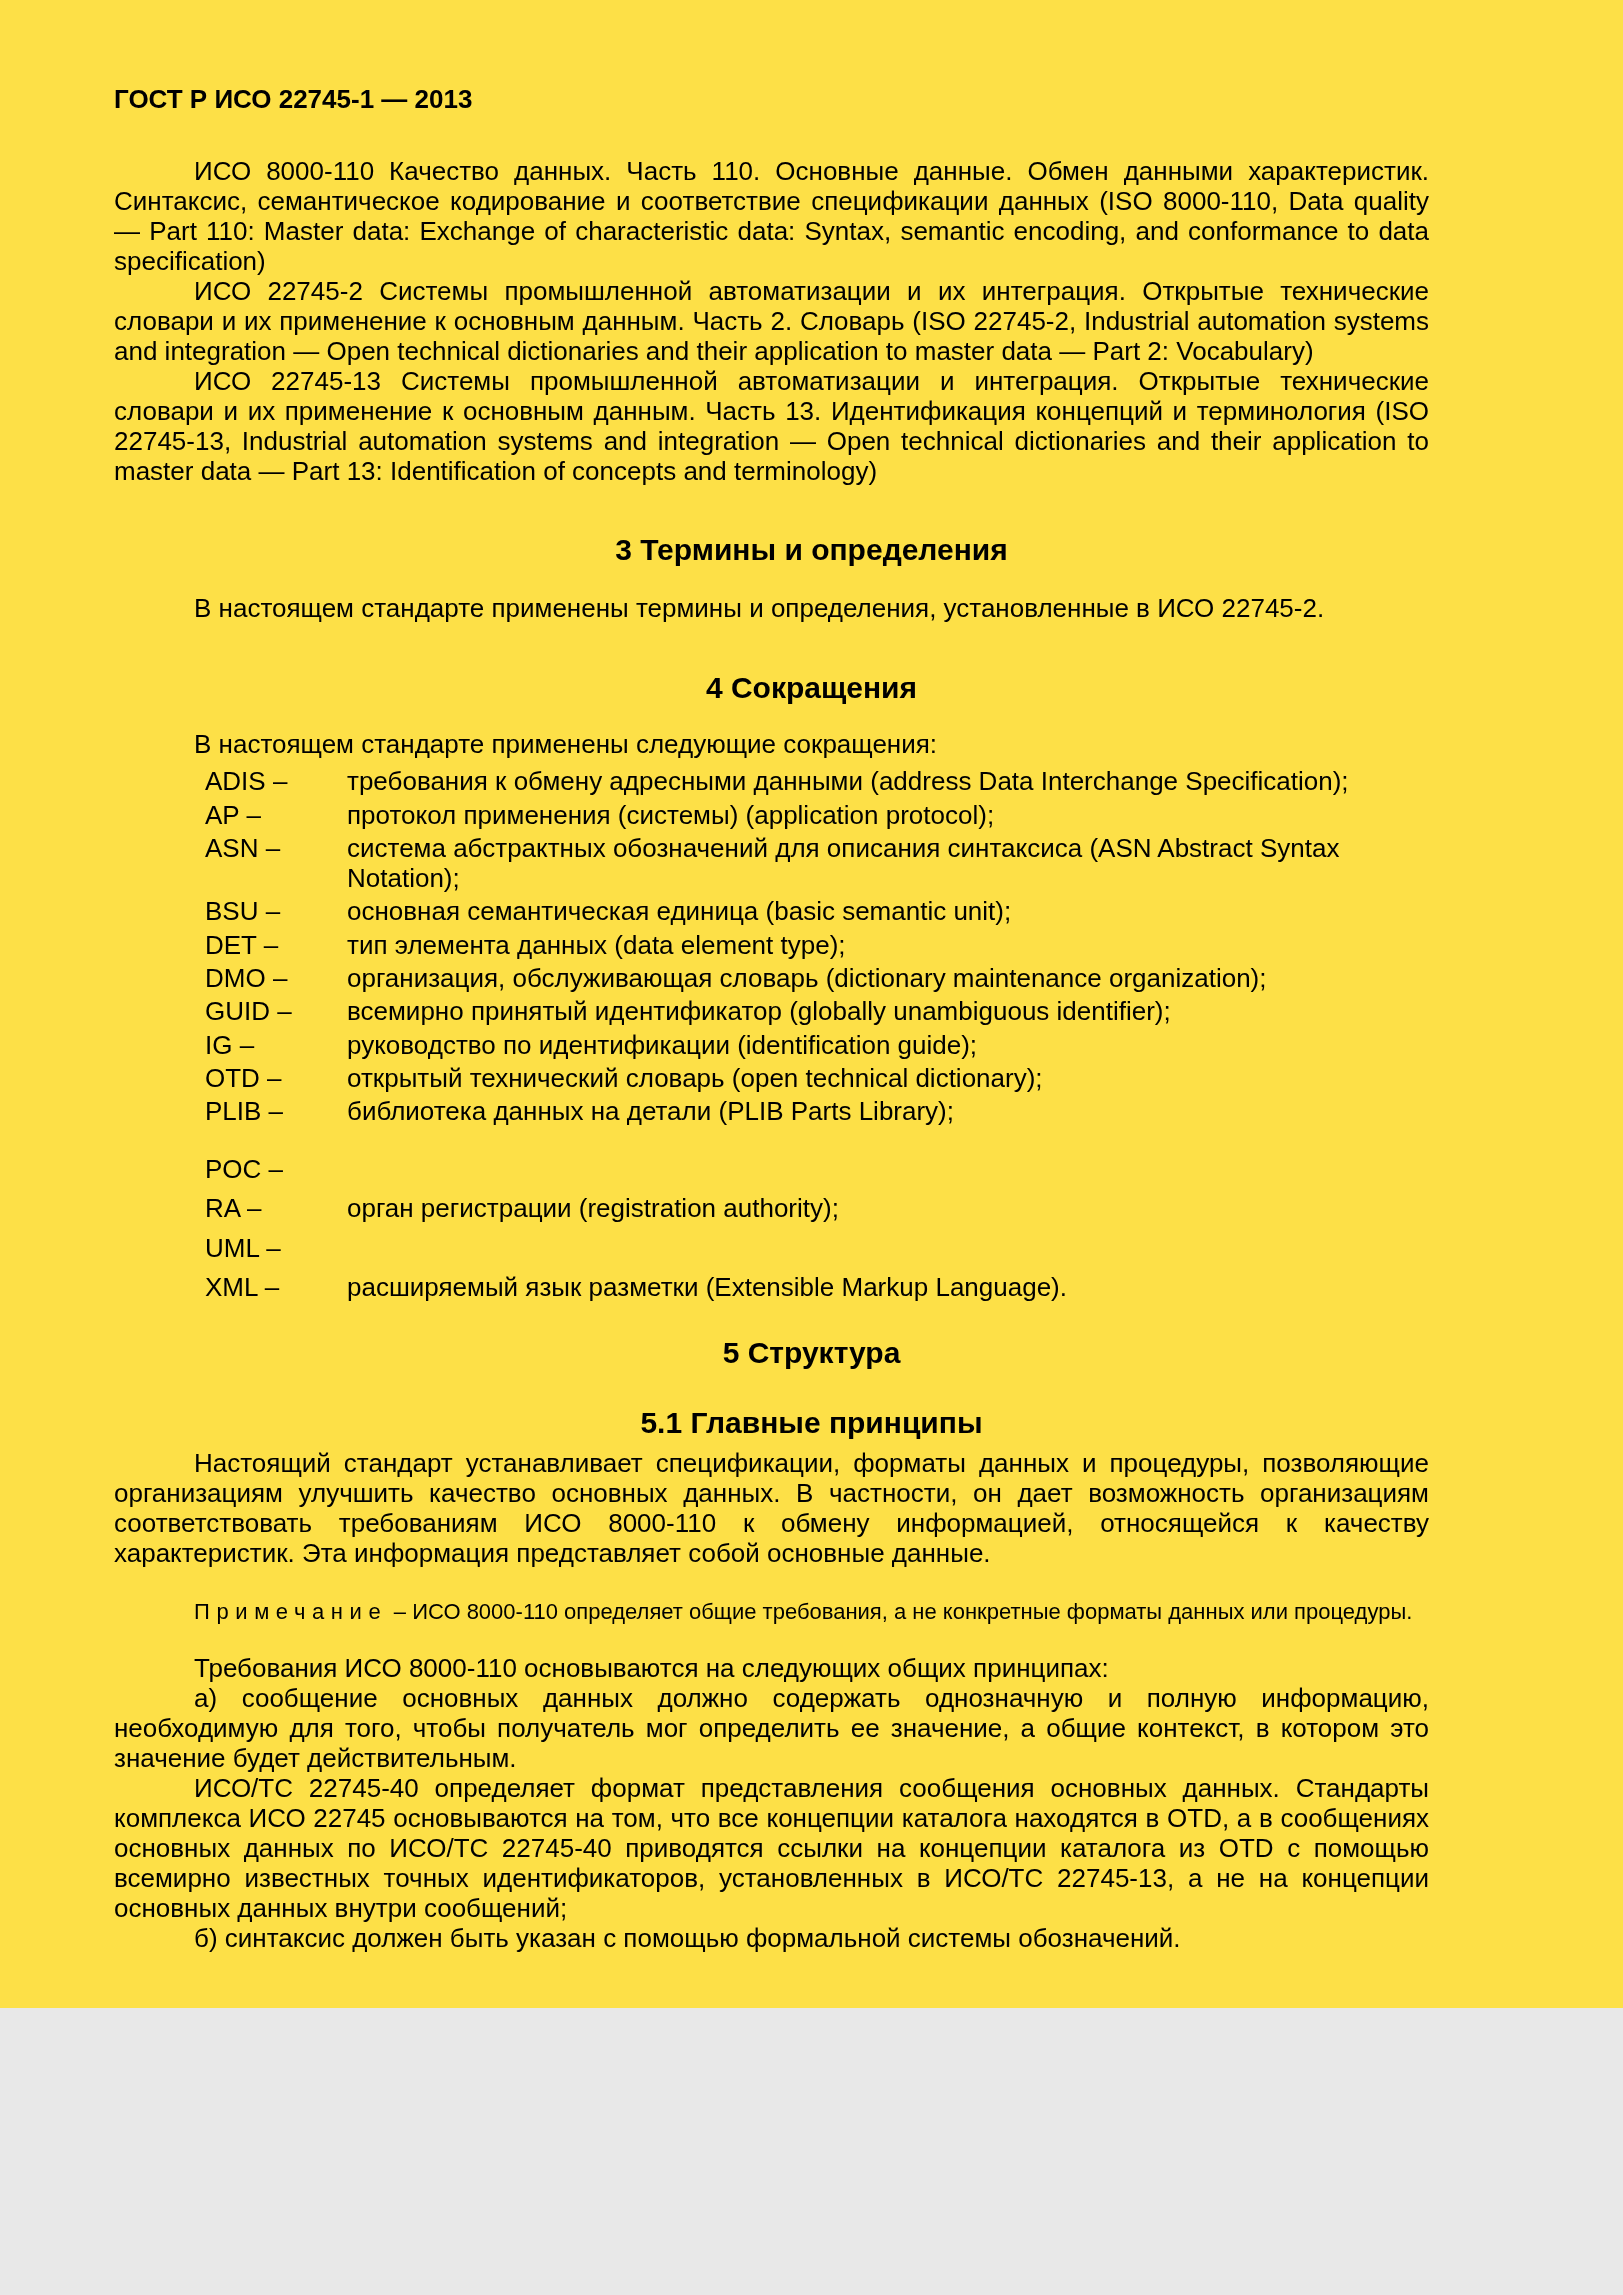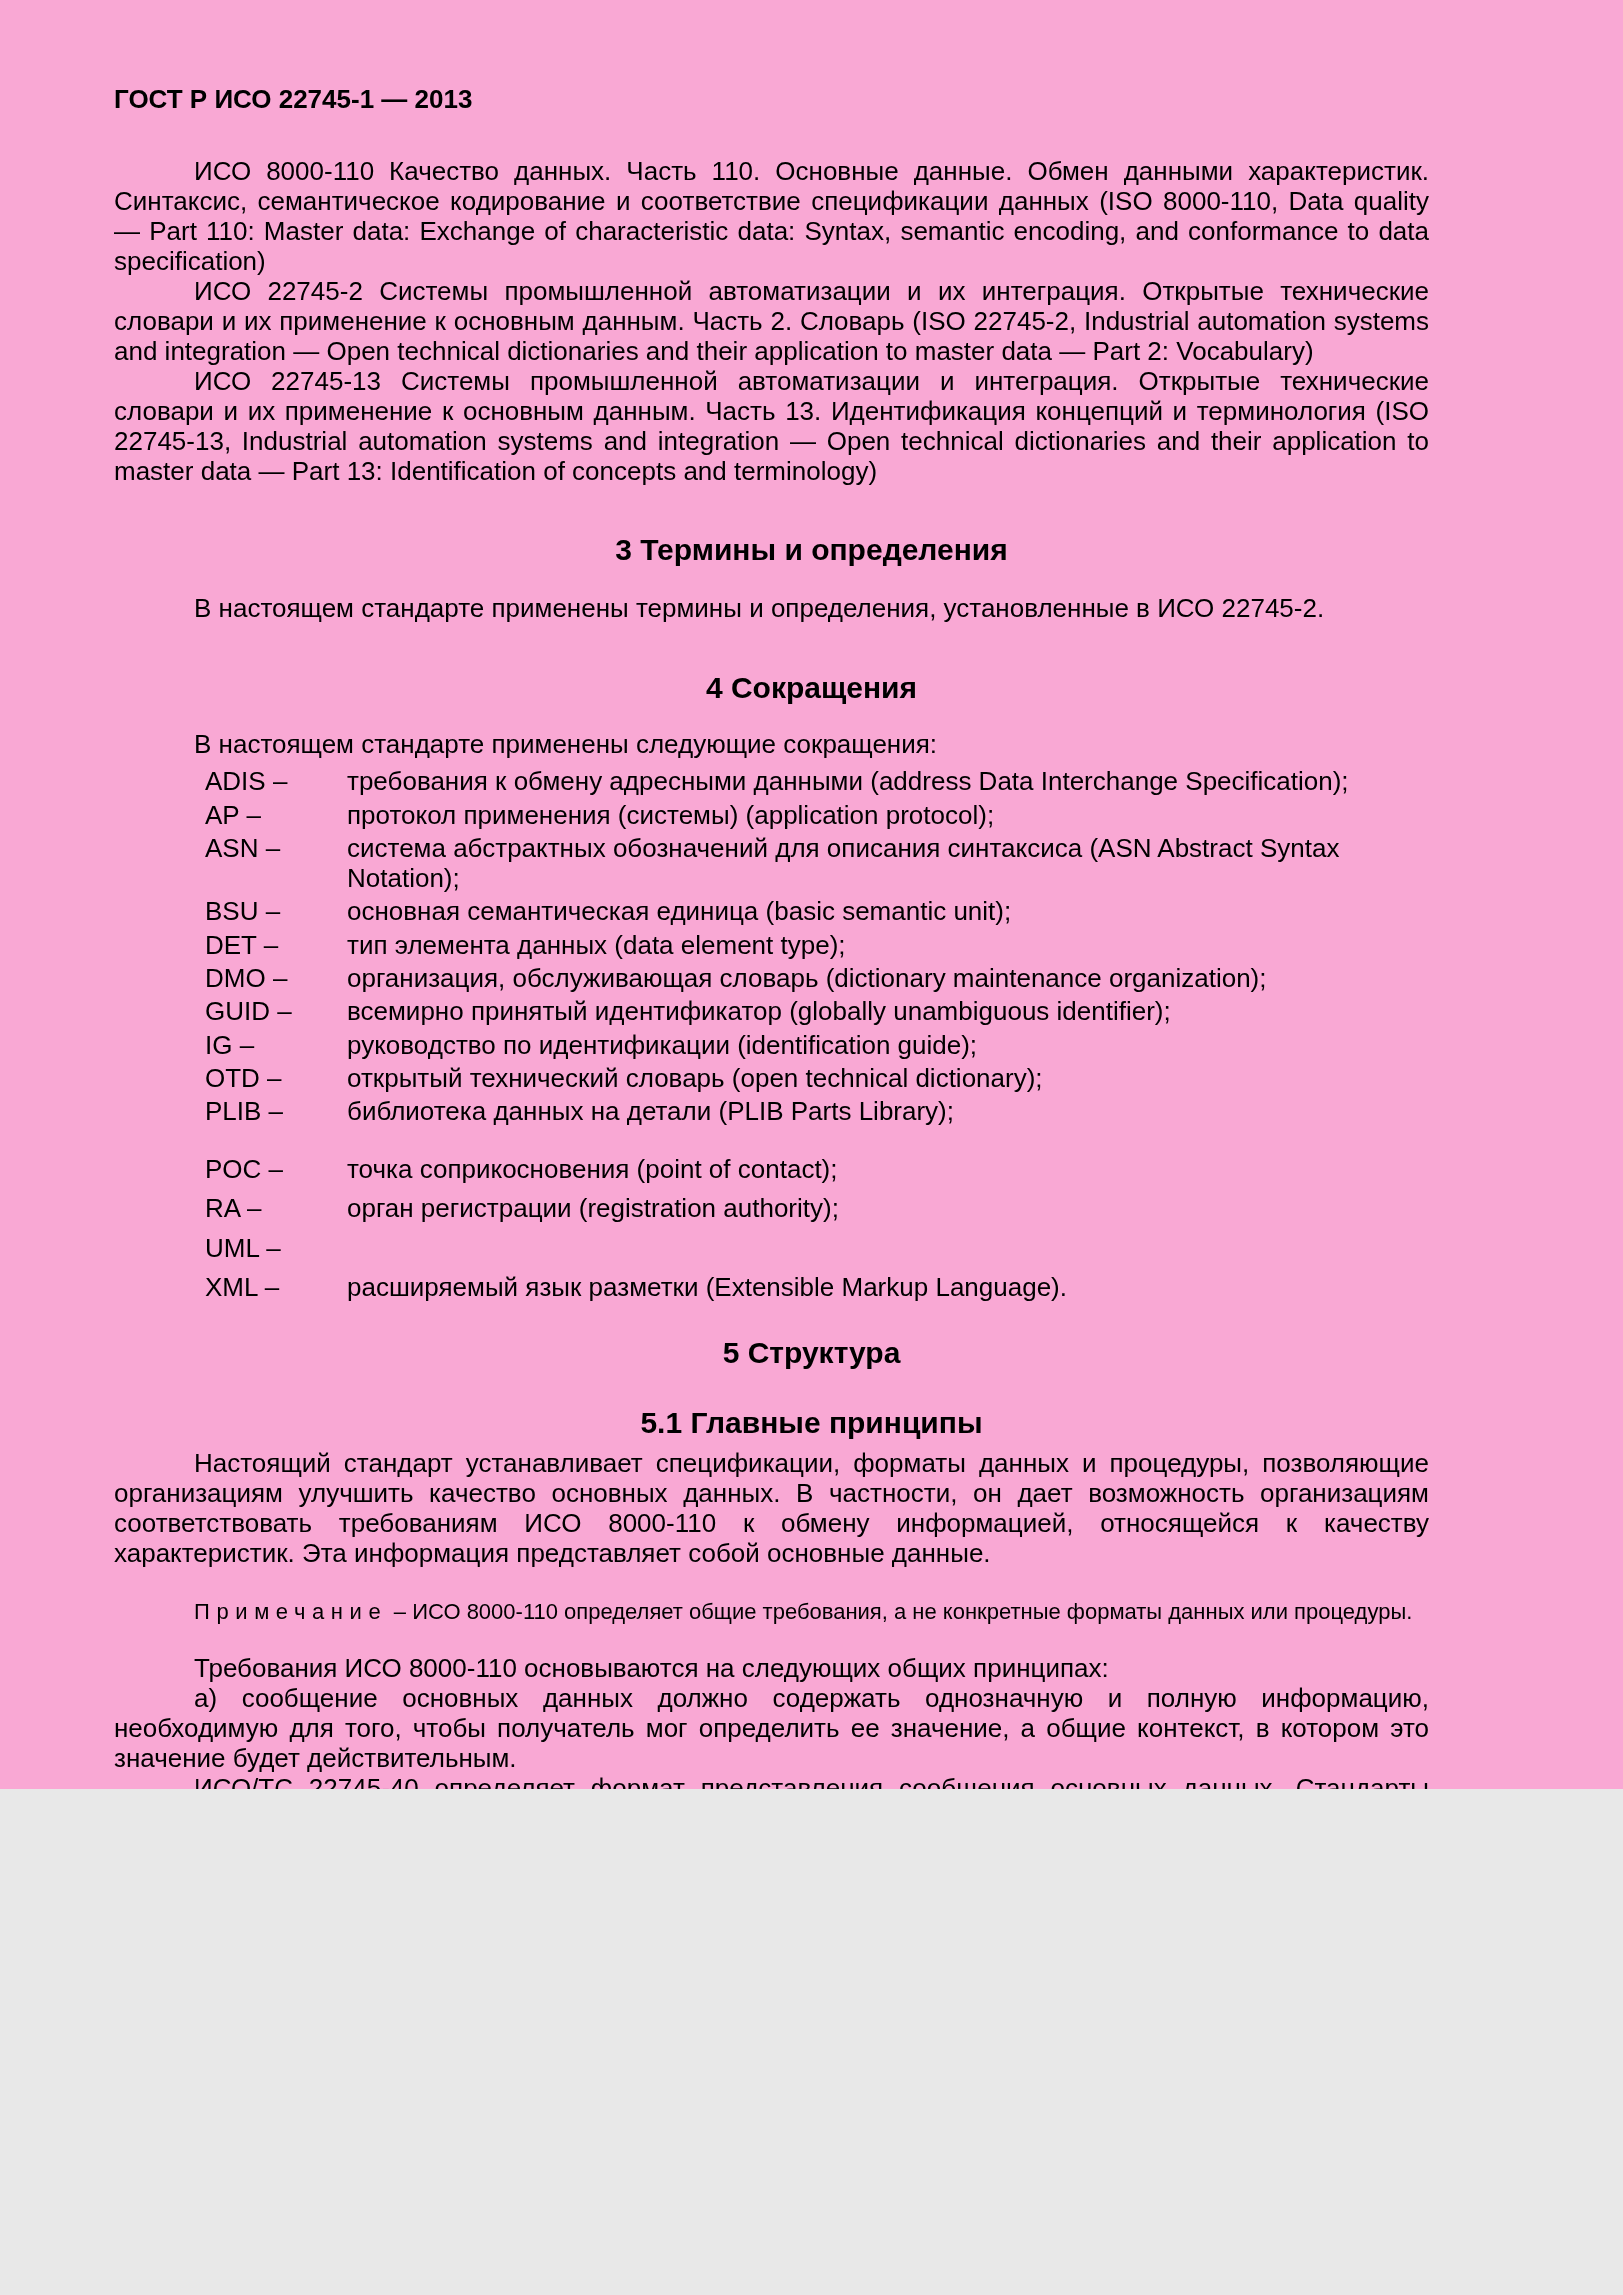--- a/index.html
+++ b/index.html
@@ -1,20 +1,20 @@
 <!DOCTYPE html>
 <html style="font-size:10.5px"><head>
 <meta charset="utf-8">
 <style>
   html, body { margin: 0; padding: 0; background: #e8e8e8; }
   .page {
     position: relative;
     width: 1623px;
-    height: 1789px;
-    background: #f9a8d4;
+    height: 2008px;
+    background: #fde047;
     color: #000000;
     font-family: "Liberation Sans", "DejaVu Sans", sans-serif;
     overflow: hidden;
   }
   .content {
     position: absolute;
     left: 114px;
     top: 0;
     width: 1315px;
   }
@@ -125,21 +125,20 @@
       <div class="abbr-row">
         <span class="abbr-term">OTD –</span>
         <span class="abbr-def">открытый технический словарь (open technical dictionary);</span>
       </div>
       <div class="abbr-row">
         <span class="abbr-term">PLIB –</span>
         <span class="abbr-def">библиотека данных на детали (PLIB Parts Library);</span>
       </div>
       <div class="abbr-row group-start">
         <span class="abbr-term">POC –</span>
-        <span class="abbr-def">точка соприкосновения (point of contact);</span>
       </div>
       <div class="abbr-row spaced">
         <span class="abbr-term">RA –</span>
         <span class="abbr-def">орган регистрации (registration authority);</span>
       </div>
       <div class="abbr-row spaced">
         <span class="abbr-term">UML –</span>
       </div>
       <div class="abbr-row spaced">
         <span class="abbr-term">XML –</span>

